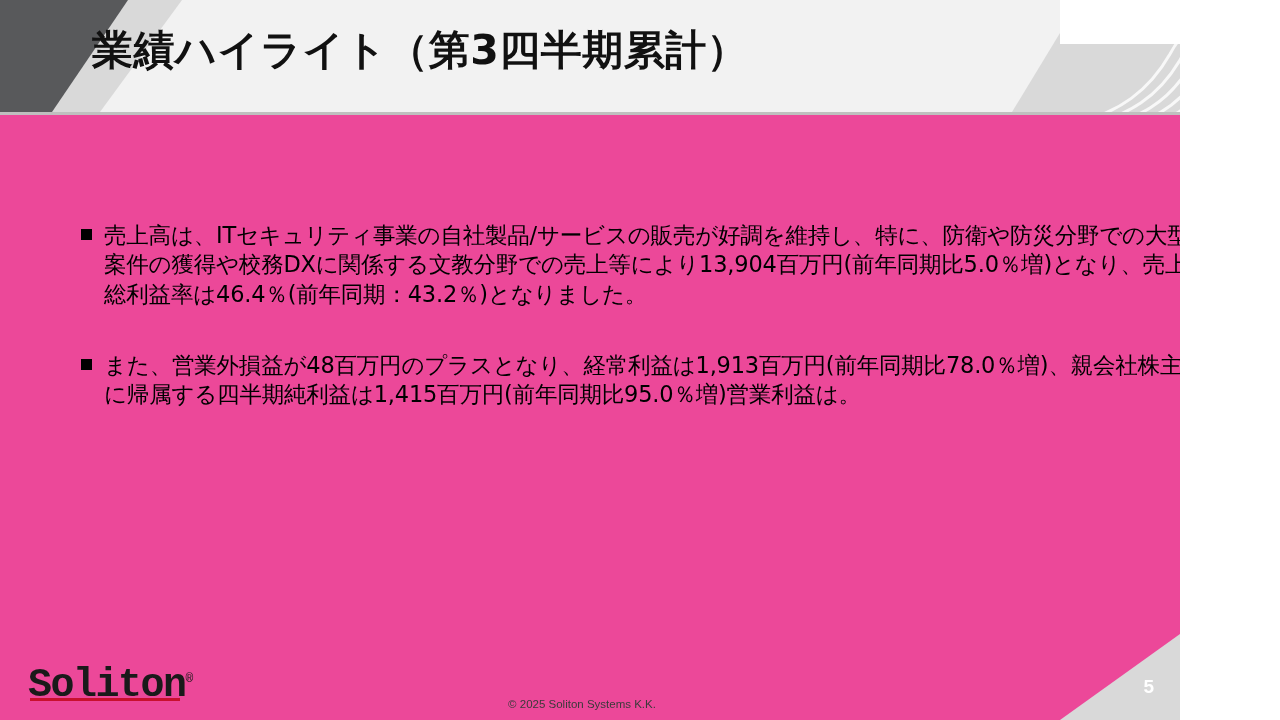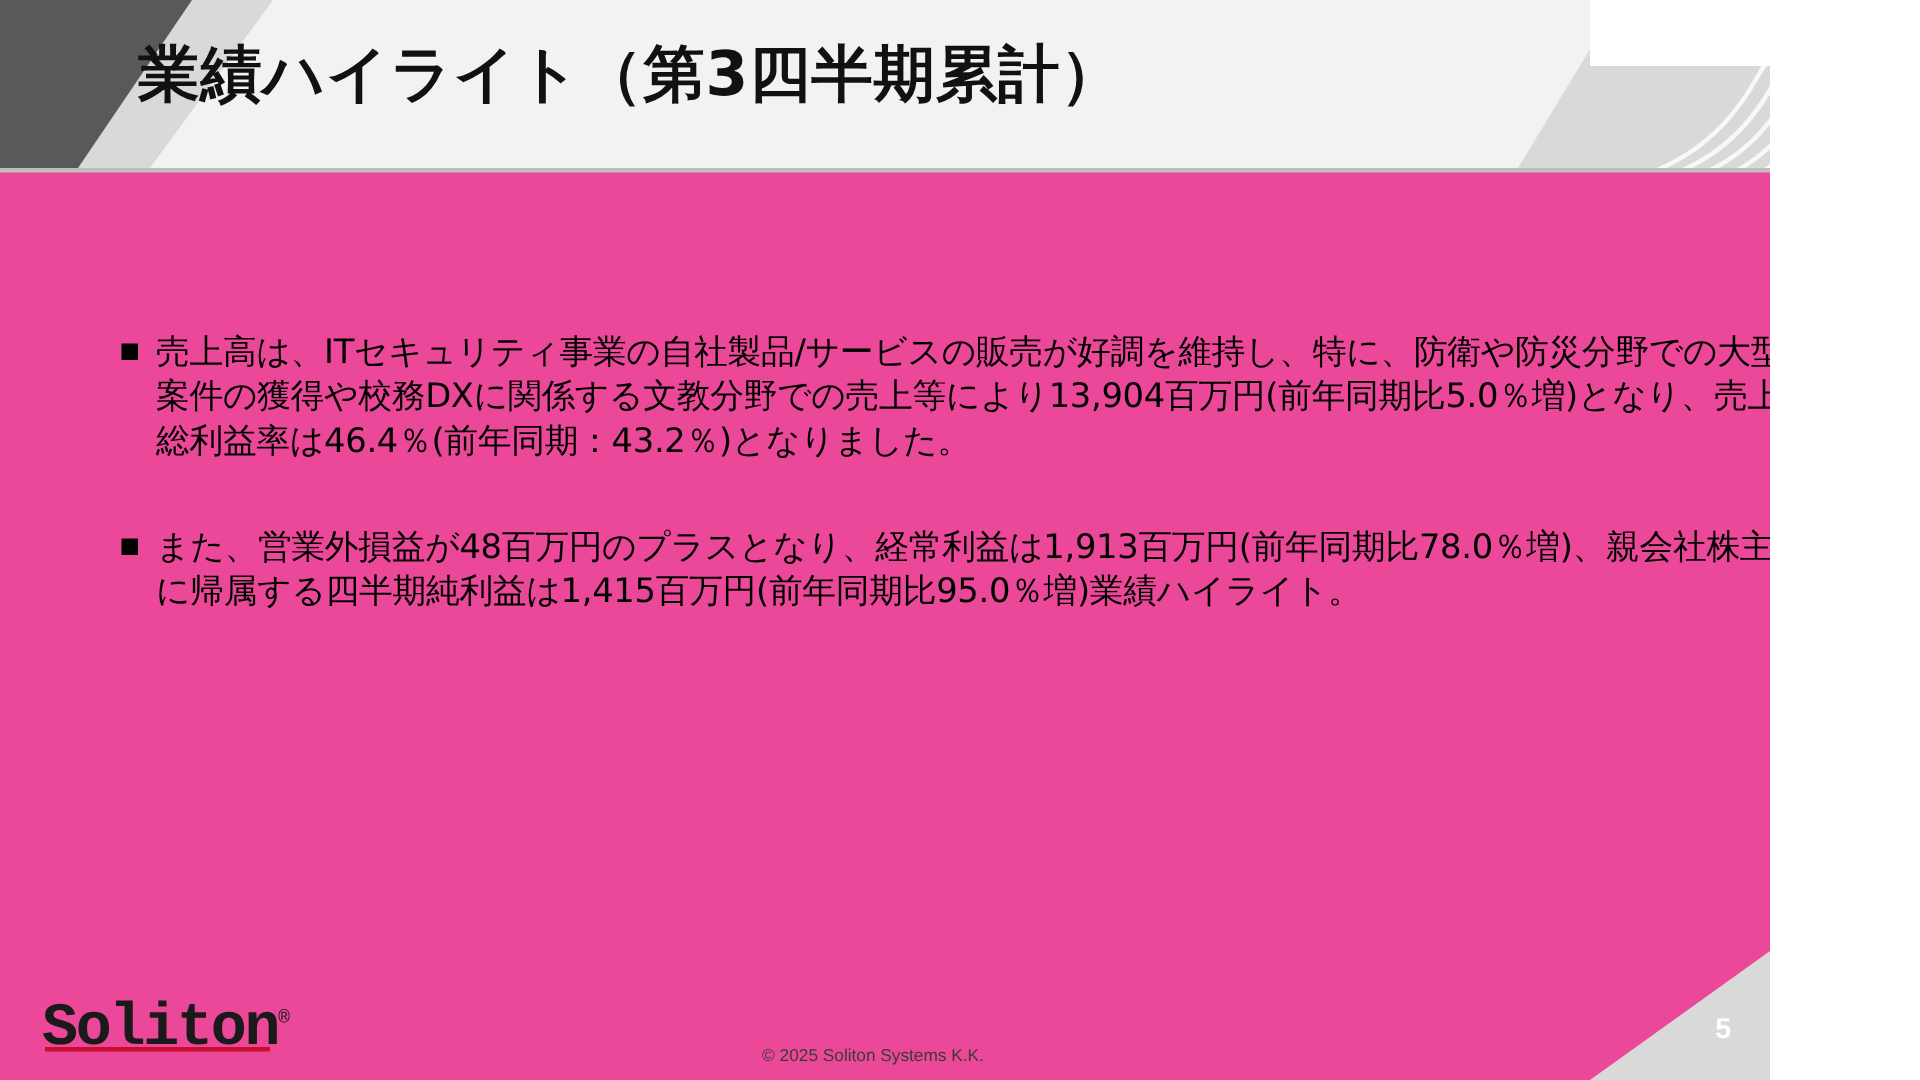--- a/index.html
+++ b/index.html
@@ -214,21 +214,21 @@
   <div class="body">
 
     <div class="bullet">
       <span class="marker"></span>
       <span class="text">売上高は、ITセキュリティ事業の自社製品/サービスの販売が好調を維持し、特に、防衛や防災分野での大型案件の獲得や校務DXに関係する文教分野での売上等により13,904百万円(前年同期比5.0％増)となり、売上総利益率は46.4％(前年同期：43.2％)となりました。</span>
     </div>
 
 
     <div class="bullet">
       <span class="marker"></span>
-      <span class="text">また、営業外損益が48百万円のプラスとなり、経常利益は1,913百万円(前年同期比78.0％増)、親会社株主に帰属する四半期純利益は1,415百万円(前年同期比95.0％増)業績ハイライト。</span>
+      <span class="text">また、営業外損益が48百万円のプラスとなり、経常利益は1,913百万円(前年同期比78.0％増)、親会社株主に帰属する四半期純利益は1,415百万円(前年同期比95.0％増)営業利益は。</span>
     </div>
 
   </div>
 
   <div class="footer-logo">
     <div class="logo-text"><span>Soliton</span><span class="logo-reg">®</span></div>
     <div class="logo-underline"></div>
   </div>
 
   <div class="copyright">© 2025 Soliton Systems K.K.</div>

